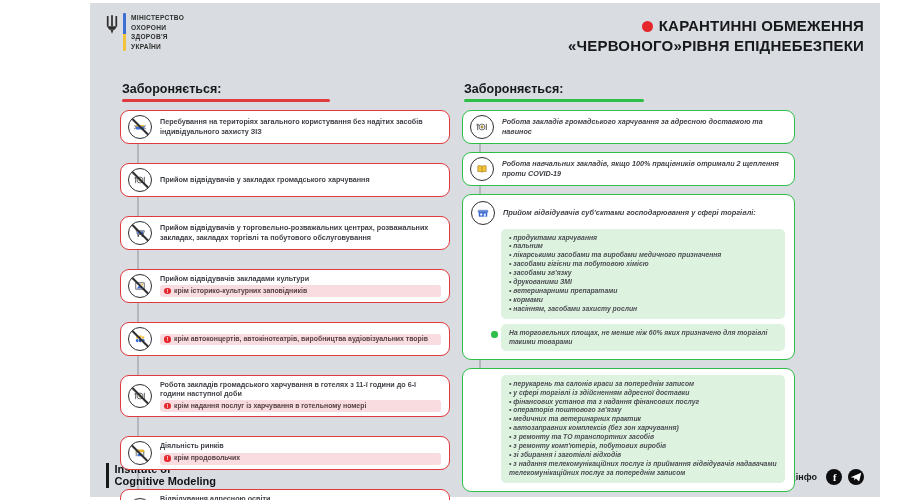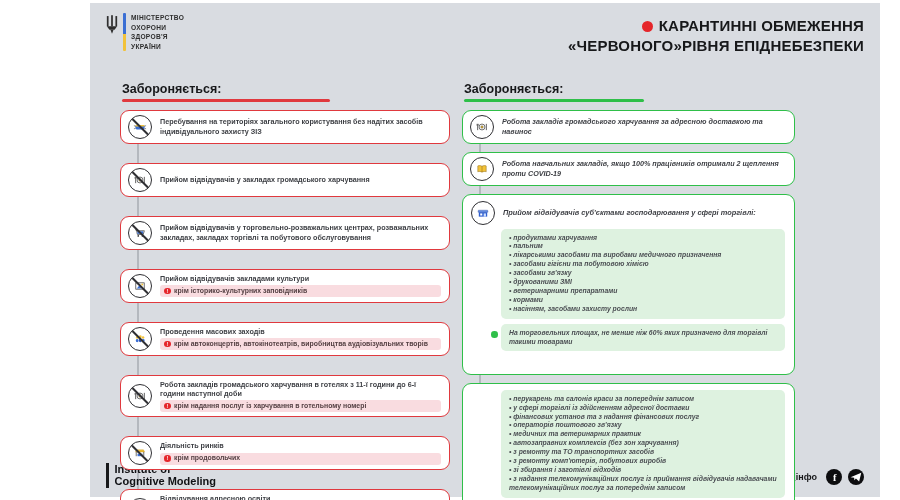--- a/index.html
+++ b/index.html
@@ -39,21 +39,21 @@
              display:flex;gap:3.5px;align-items:flex-start;
              font-size:6.9px;font-weight:bold;color:#544043;line-height:1.28;}
   .bang{flex:0 0 auto;width:6.6px;height:6.6px;border-radius:50%;background:#e5262b;color:#fff;
         font-size:5px;font-weight:bold;display:flex;align-items:center;justify-content:center;margin-top:1px;}
 
   .icon-circle{flex:0 0 auto;width:22px;height:22px;border:1.6px solid #2f2f33;border-radius:50%;
                background:#fff;display:flex;align-items:center;justify-content:center;position:relative;overflow:hidden;}
   .slash{position:absolute;left:-3px;top:9.6px;width:27px;height:1.8px;background:#2f2f33;transform:rotate(45deg);}
 
   
-  .detail{display:block;padding:6px 9px 23px 8px;}
+  .detail{display:block;padding:6px 9px 8px 8px;}
   .detail-head{display:flex;gap:8px;align-items:center;margin-bottom:4px;}
   .detail-title{font-size:7.4px;font-weight:bold;color:#3d3f44;line-height:1.3;}
   .panel{margin-left:30px;background:#def2e0;border-radius:5px;padding:5px 8px;}
   .panel ul{list-style:none;margin:0;padding:0;}
   .panel li{font-size:6.8px;font-weight:bold;color:#4a4d52;line-height:1.32;}
   .panel li::before{content:"• ";}
   .panel-note{margin-left:30px;margin-top:5px;background:#def2e0;border-radius:5px;padding:4px 8px;
               position:relative;font-size:6.8px;font-weight:bold;color:#4a4d52;line-height:1.35;}
   .note-dot{position:absolute;left:-10px;top:7px;width:6.5px;height:6.5px;border-radius:50%;background:#2fbf49;}
 
@@ -168,21 +168,20 @@
                 <circle cx="6" cy="7.8" r="1.8" fill="#f2c23a"></circle>
                 <circle cx="10.4" cy="6.8" r="2" fill="#f2c23a"></circle>
                 <circle cx="14.4" cy="7.8" r="1.8" fill="#f2c23a"></circle>
                 <rect x="4" y="10" width="4" height="4.6" rx="2" fill="#3b6fd4"></rect>
                 <rect x="8.4" y="9.4" width="4" height="5.2" rx="2" fill="#2b55b8"></rect>
                 <rect x="12.6" y="10" width="4" height="4.6" rx="2" fill="#3b6fd4"></rect>
               </svg>
               <span class="slash"></span>
             </span>
             <div class="card-body">
-              <div class="card-text">Проведення масових заходів</div>
               <div class="exception">
                 <span class="bang">!</span>
                 <span>крім автоконцертів, автокінотеатрів, виробництва аудіовізуальних творів</span>
               </div>
             </div>
           </div>
           <div class="card red">
             <span class="icon-circle">
               <svg viewBox="0 0 20 20" width="14" height="14">
                 <circle cx="10" cy="10" r="4.2" fill="#fff" stroke="#333" stroke-width="1"></circle>

